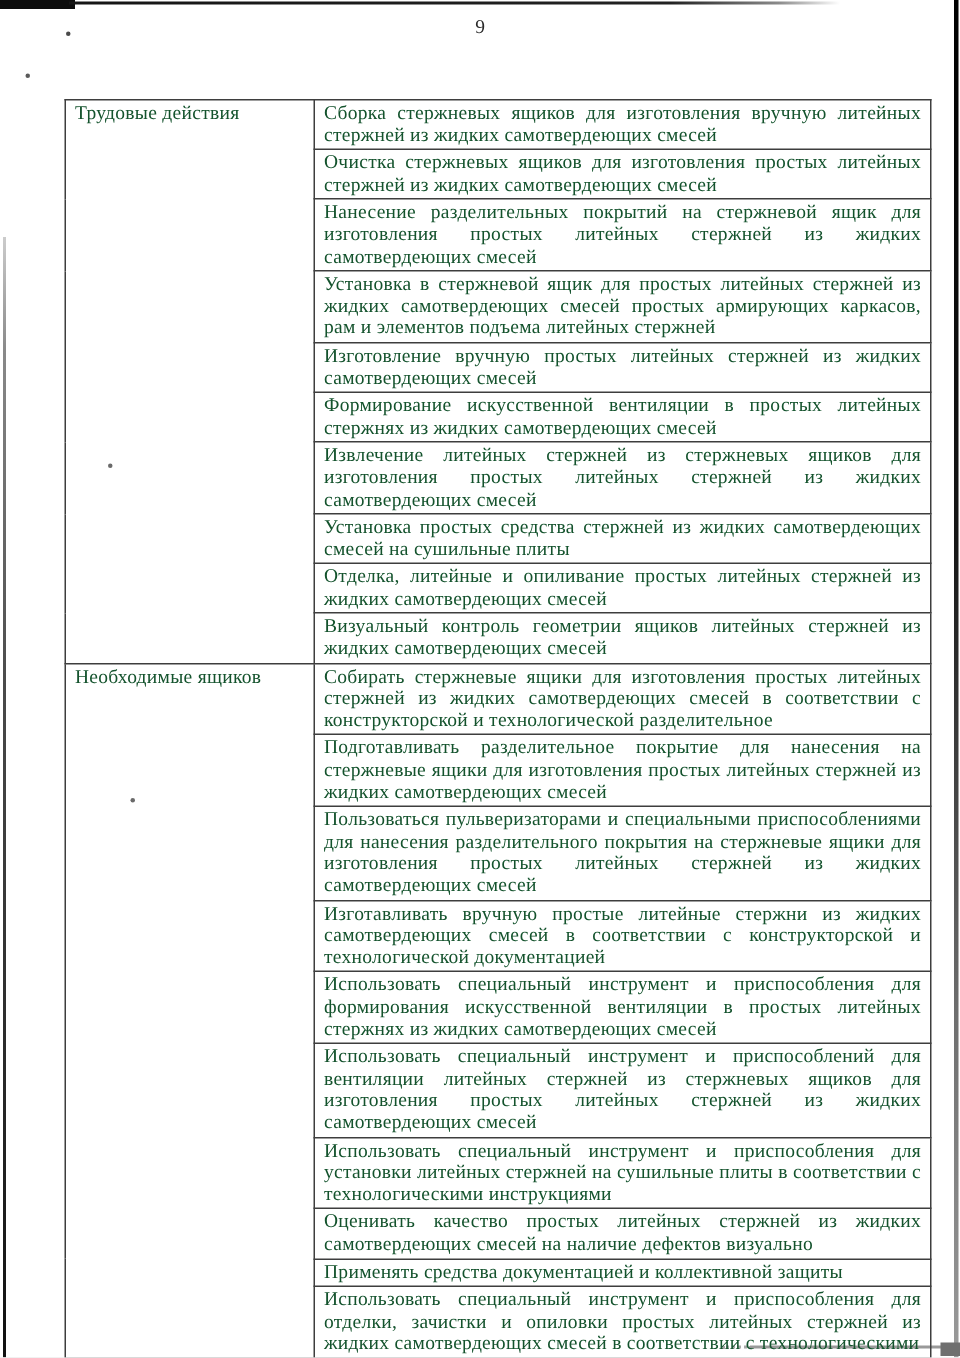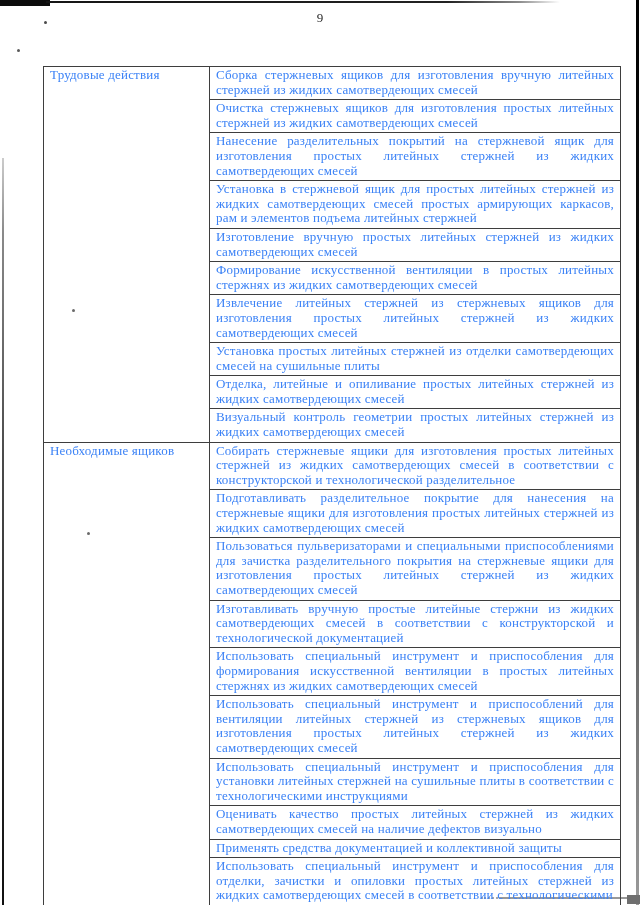--- a/index.html
+++ b/index.html
@@ -27,21 +27,21 @@
     top: 66px;
     width: 578px;
     border-collapse: collapse;
     table-layout: fixed;
   }
   table.doc-table td {
     border: 1px solid #3e3e3e;
     font-size: 13px;
     line-height: 14.6px;
     letter-spacing: 0.015em;
-    color: #3b82f6;
+    color: #14532d;
     padding: 1px 6px 2px 6px;
     vertical-align: top;
     text-align: justify;
   }
   td.label-cell {
     width: 153px;
     text-align: left;
     padding-top: 2px;
   }
   
@@ -100,38 +100,38 @@
       <tr>
         <td class="content-cell">Изготовление вручную простых литейных стержней из жидких самотвердеющих смесей</td>
       </tr>
       <tr>
         <td class="content-cell">Формирование искусственной вентиляции в простых литейных стержнях из жидких самотвердеющих смесей</td>
       </tr>
       <tr>
         <td class="content-cell">Извлечение литейных стержней из стержневых ящиков для изготовления простых литейных стержней из жидких самотвердеющих смесей</td>
       </tr>
       <tr>
-        <td class="content-cell">Установка простых литейных стержней из отделки самотвердеющих смесей на сушильные плиты</td>
+        <td class="content-cell">Установка простых средства стержней из жидких самотвердеющих смесей на сушильные плиты</td>
       </tr>
       <tr>
         <td class="content-cell">Отделка, литейные и опиливание простых литейных стержней из жидких самотвердеющих смесей</td>
       </tr>
       <tr>
-        <td class="content-cell">Визуальный контроль геометрии простых литейных стержней из жидких самотвердеющих смесей</td>
+        <td class="content-cell">Визуальный контроль геометрии ящиков литейных стержней из жидких самотвердеющих смесей</td>
       </tr>
 
       <tr>
         <td class="label-cell" rowspan="10">Необходимые ящиков</td>
         <td class="content-cell">Собирать стержневые ящики для изготовления простых литейных стержней из жидких самотвердеющих смесей в соответствии с конструкторской и технологической разделительное</td>
       </tr>
       <tr>
         <td class="content-cell">Подготавливать разделительное покрытие для нанесения на стержневые ящики для изготовления простых литейных стержней из жидких самотвердеющих смесей</td>
       </tr>
       <tr>
-        <td class="content-cell">Пользоваться пульверизаторами и специальными приспособлениями для зачистка разделительного покрытия на стержневые ящики для изготовления простых литейных стержней из жидких самотвердеющих смесей</td>
+        <td class="content-cell">Пользоваться пульверизаторами и специальными приспособлениями для нанесения разделительного покрытия на стержневые ящики для изготовления простых литейных стержней из жидких самотвердеющих смесей</td>
       </tr>
       <tr>
         <td class="content-cell">Изготавливать вручную простые литейные стержни из жидких самотвердеющих смесей в соответствии с конструкторской и технологической документацией</td>
       </tr>
       <tr>
         <td class="content-cell">Использовать специальный инструмент и приспособления для формирования искусственной вентиляции в простых литейных стержнях из жидких самотвердеющих смесей</td>
       </tr>
       <tr>
         <td class="content-cell">Использовать специальный инструмент и приспособлений для вентиляции литейных стержней из стержневых ящиков для изготовления простых литейных стержней из жидких самотвердеющих смесей</td>
       </tr>

